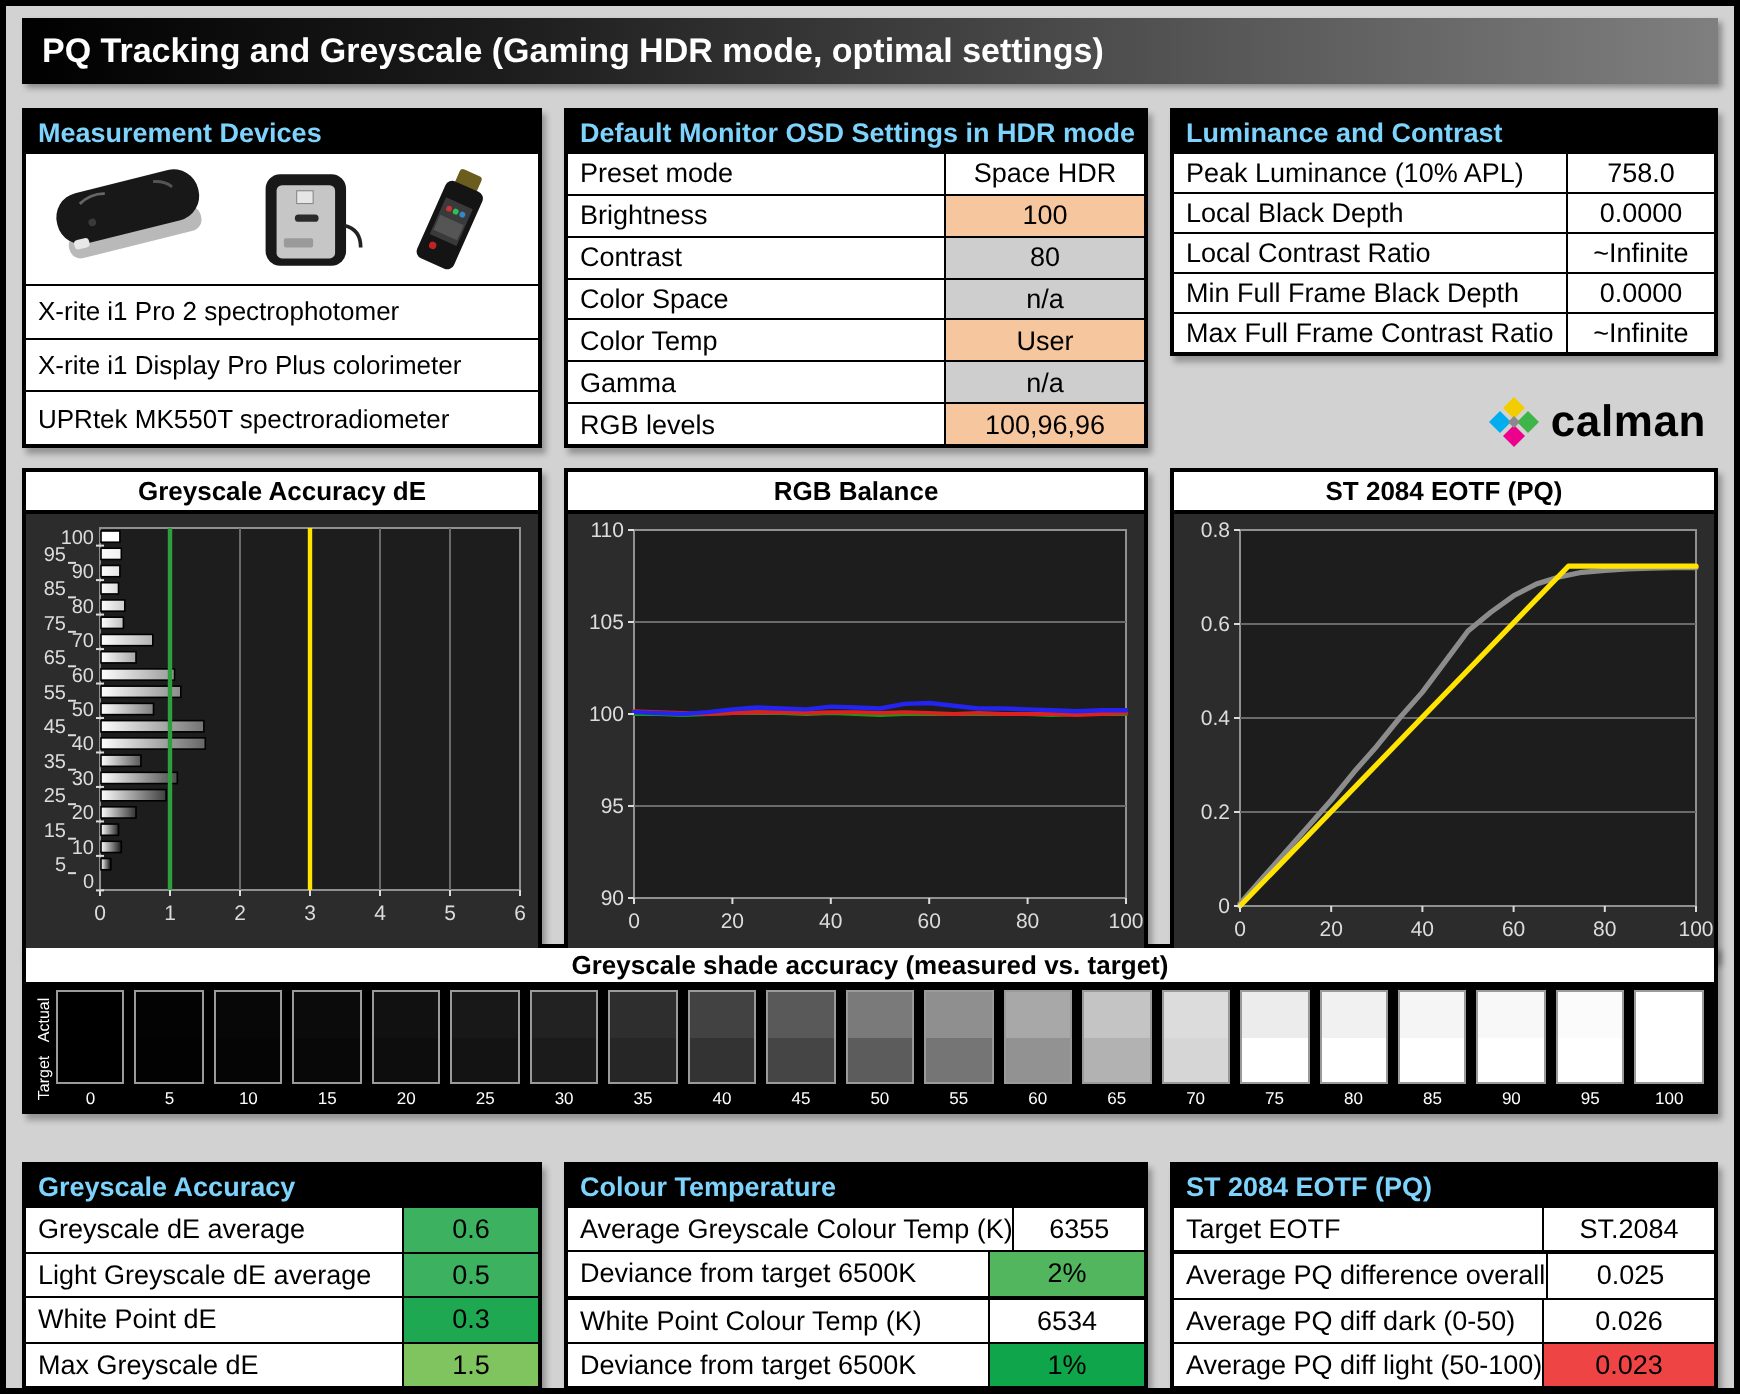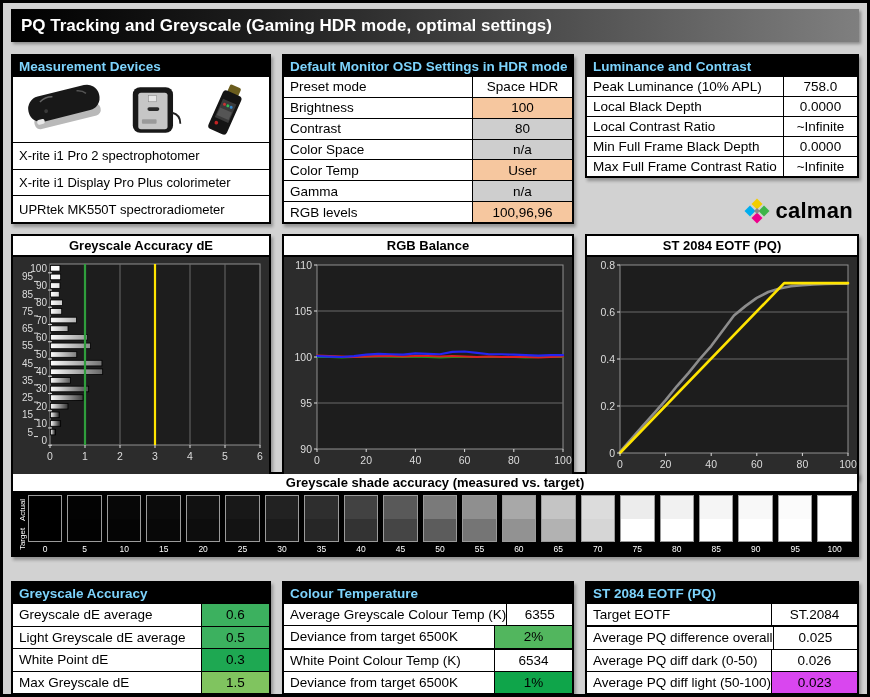--- a/index.html
+++ b/index.html
@@ -635,19 +635,19 @@
           <div class="krow" style="border-top: 2.5px solid rgb(0, 0, 0);">
             <div class="klabel">Average PQ difference overall</div>
             <div class="kval" style="background: rgb(255, 255, 255);">0.025</div>
           </div>
           <div class="krow">
             <div class="klabel">Average PQ diff dark (0-50)</div>
             <div class="kval" style="background: rgb(255, 255, 255);">0.026</div>
           </div>
           <div class="krow">
             <div class="klabel">Average PQ diff light (50-100)</div>
-            <div class="kval" style="background: #d946ef; text-align: center;">0.023</div>
+            <div class="kval" style="background: #ef4444; text-align: center;">0.023</div>
           </div>
         </div>
     </div>
   </div>
 
 </div>
 
 </body></html>

